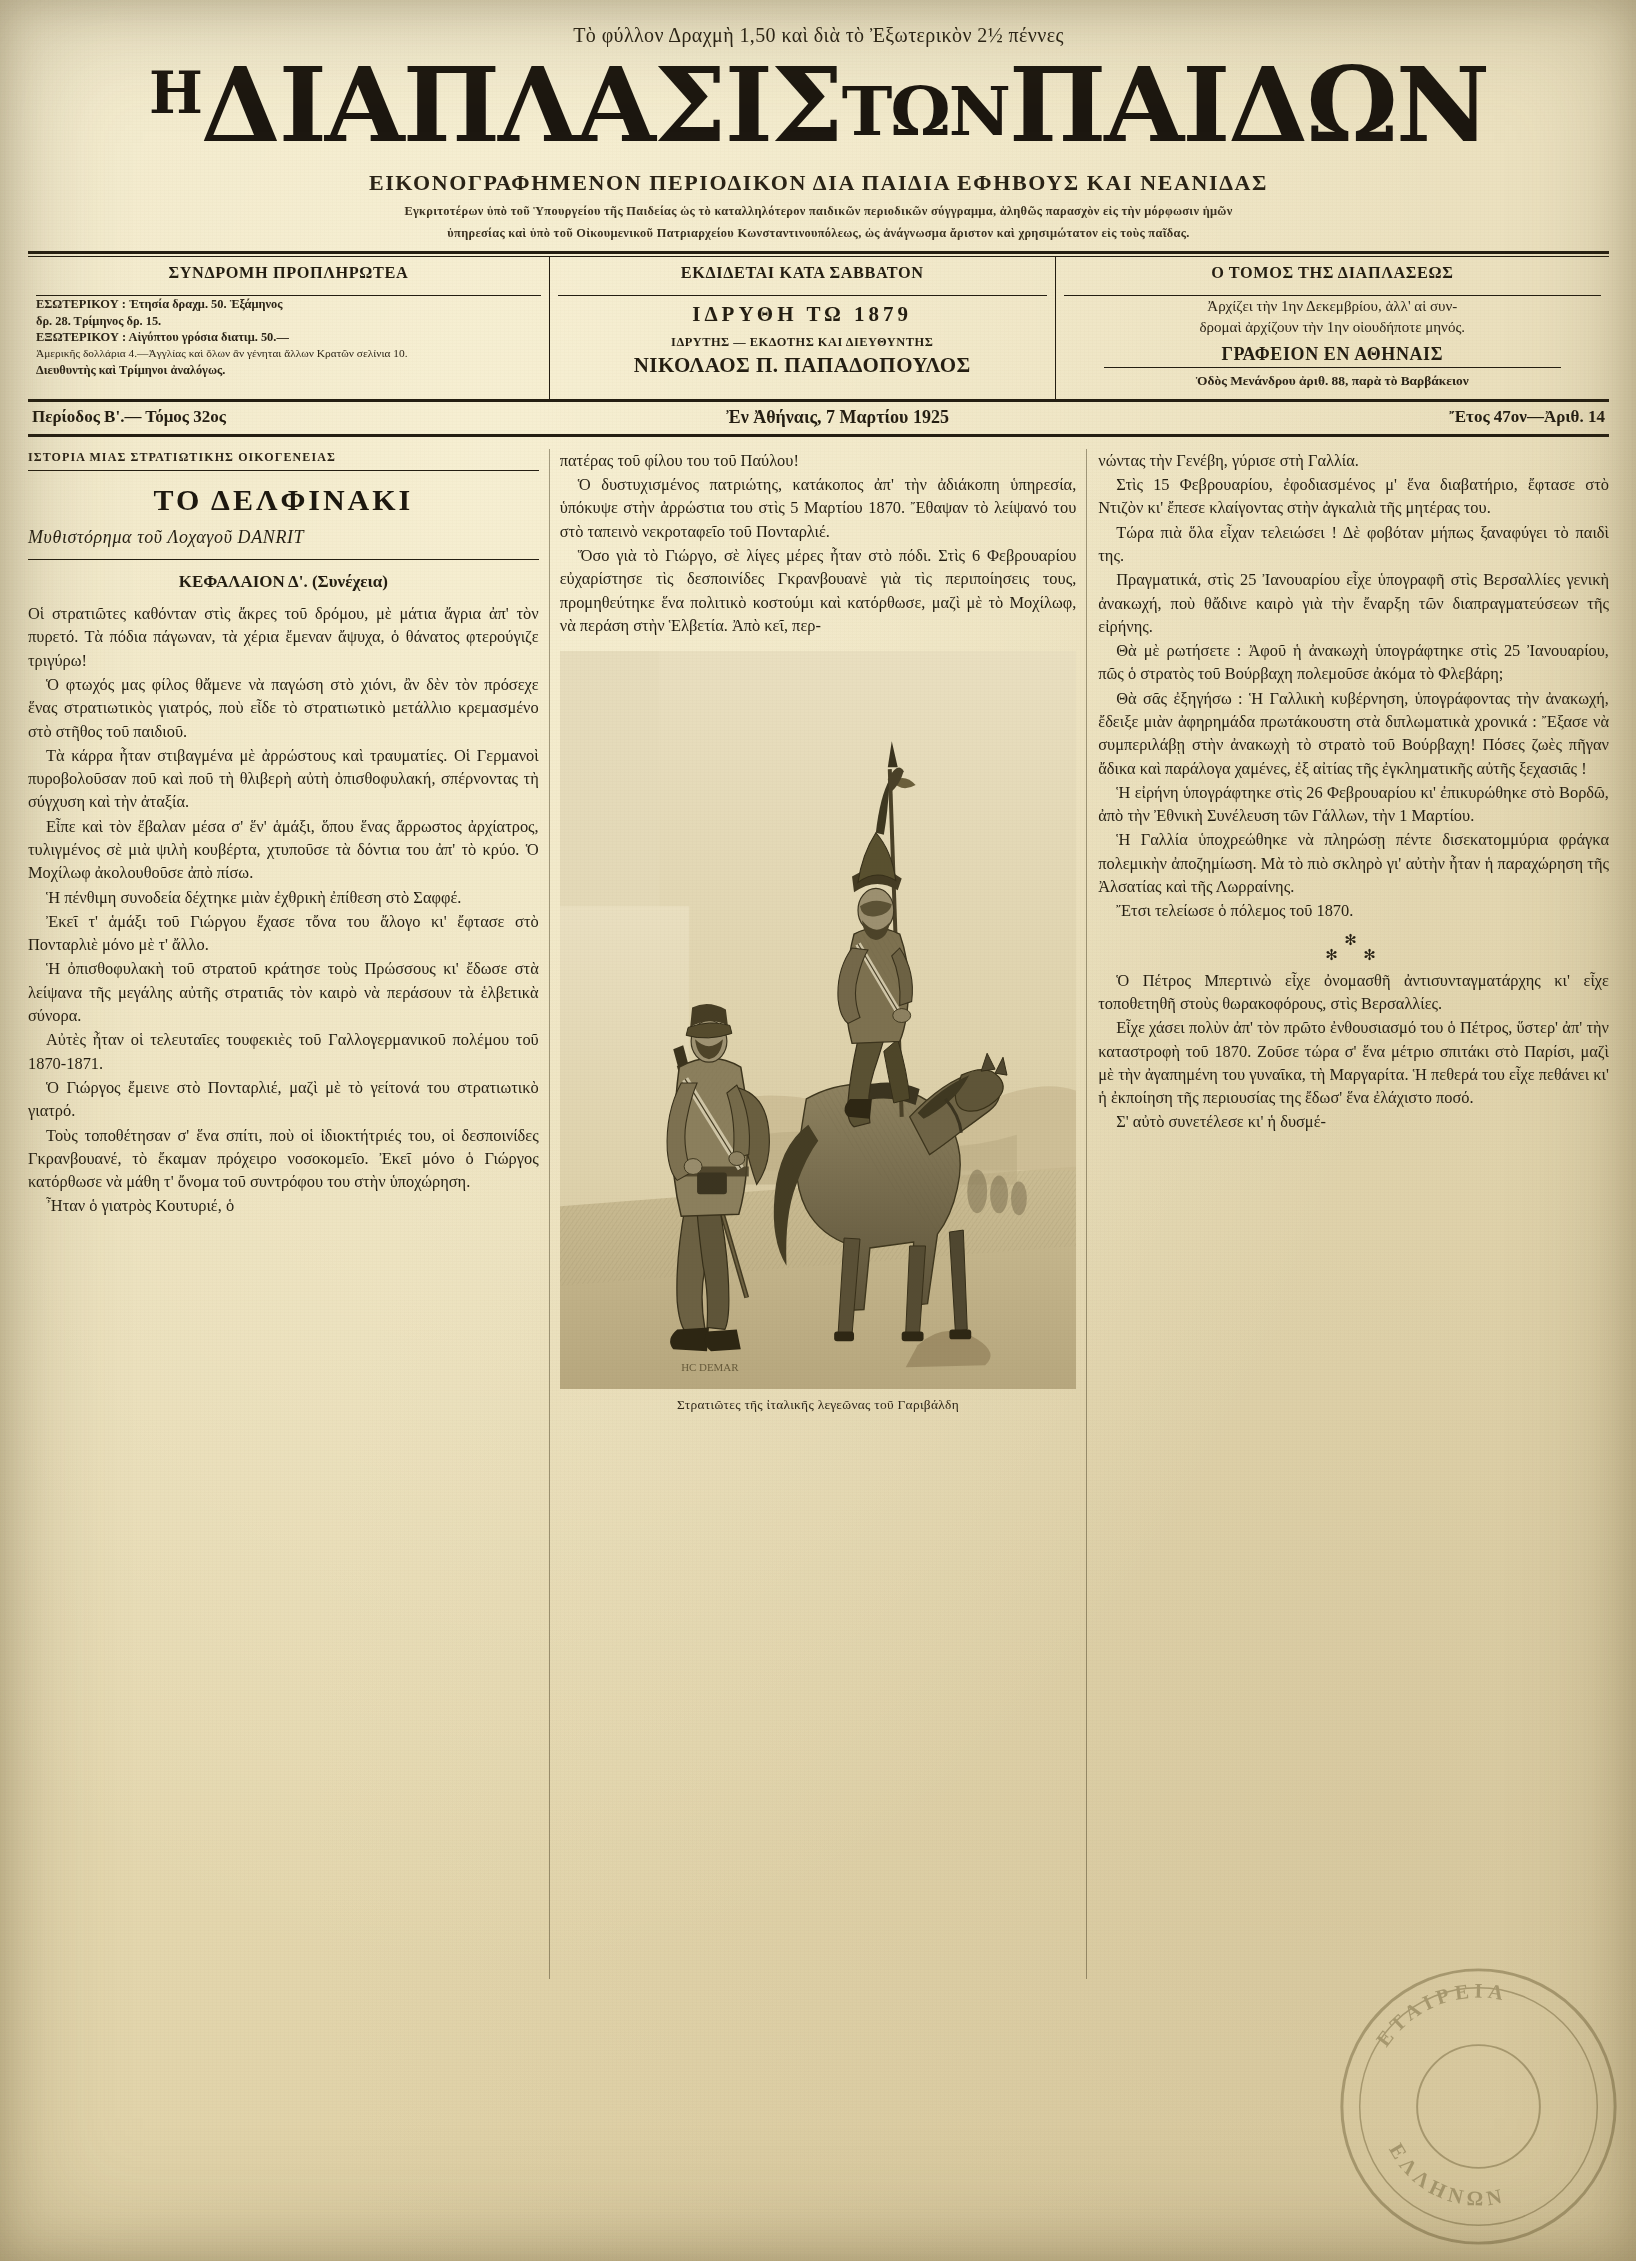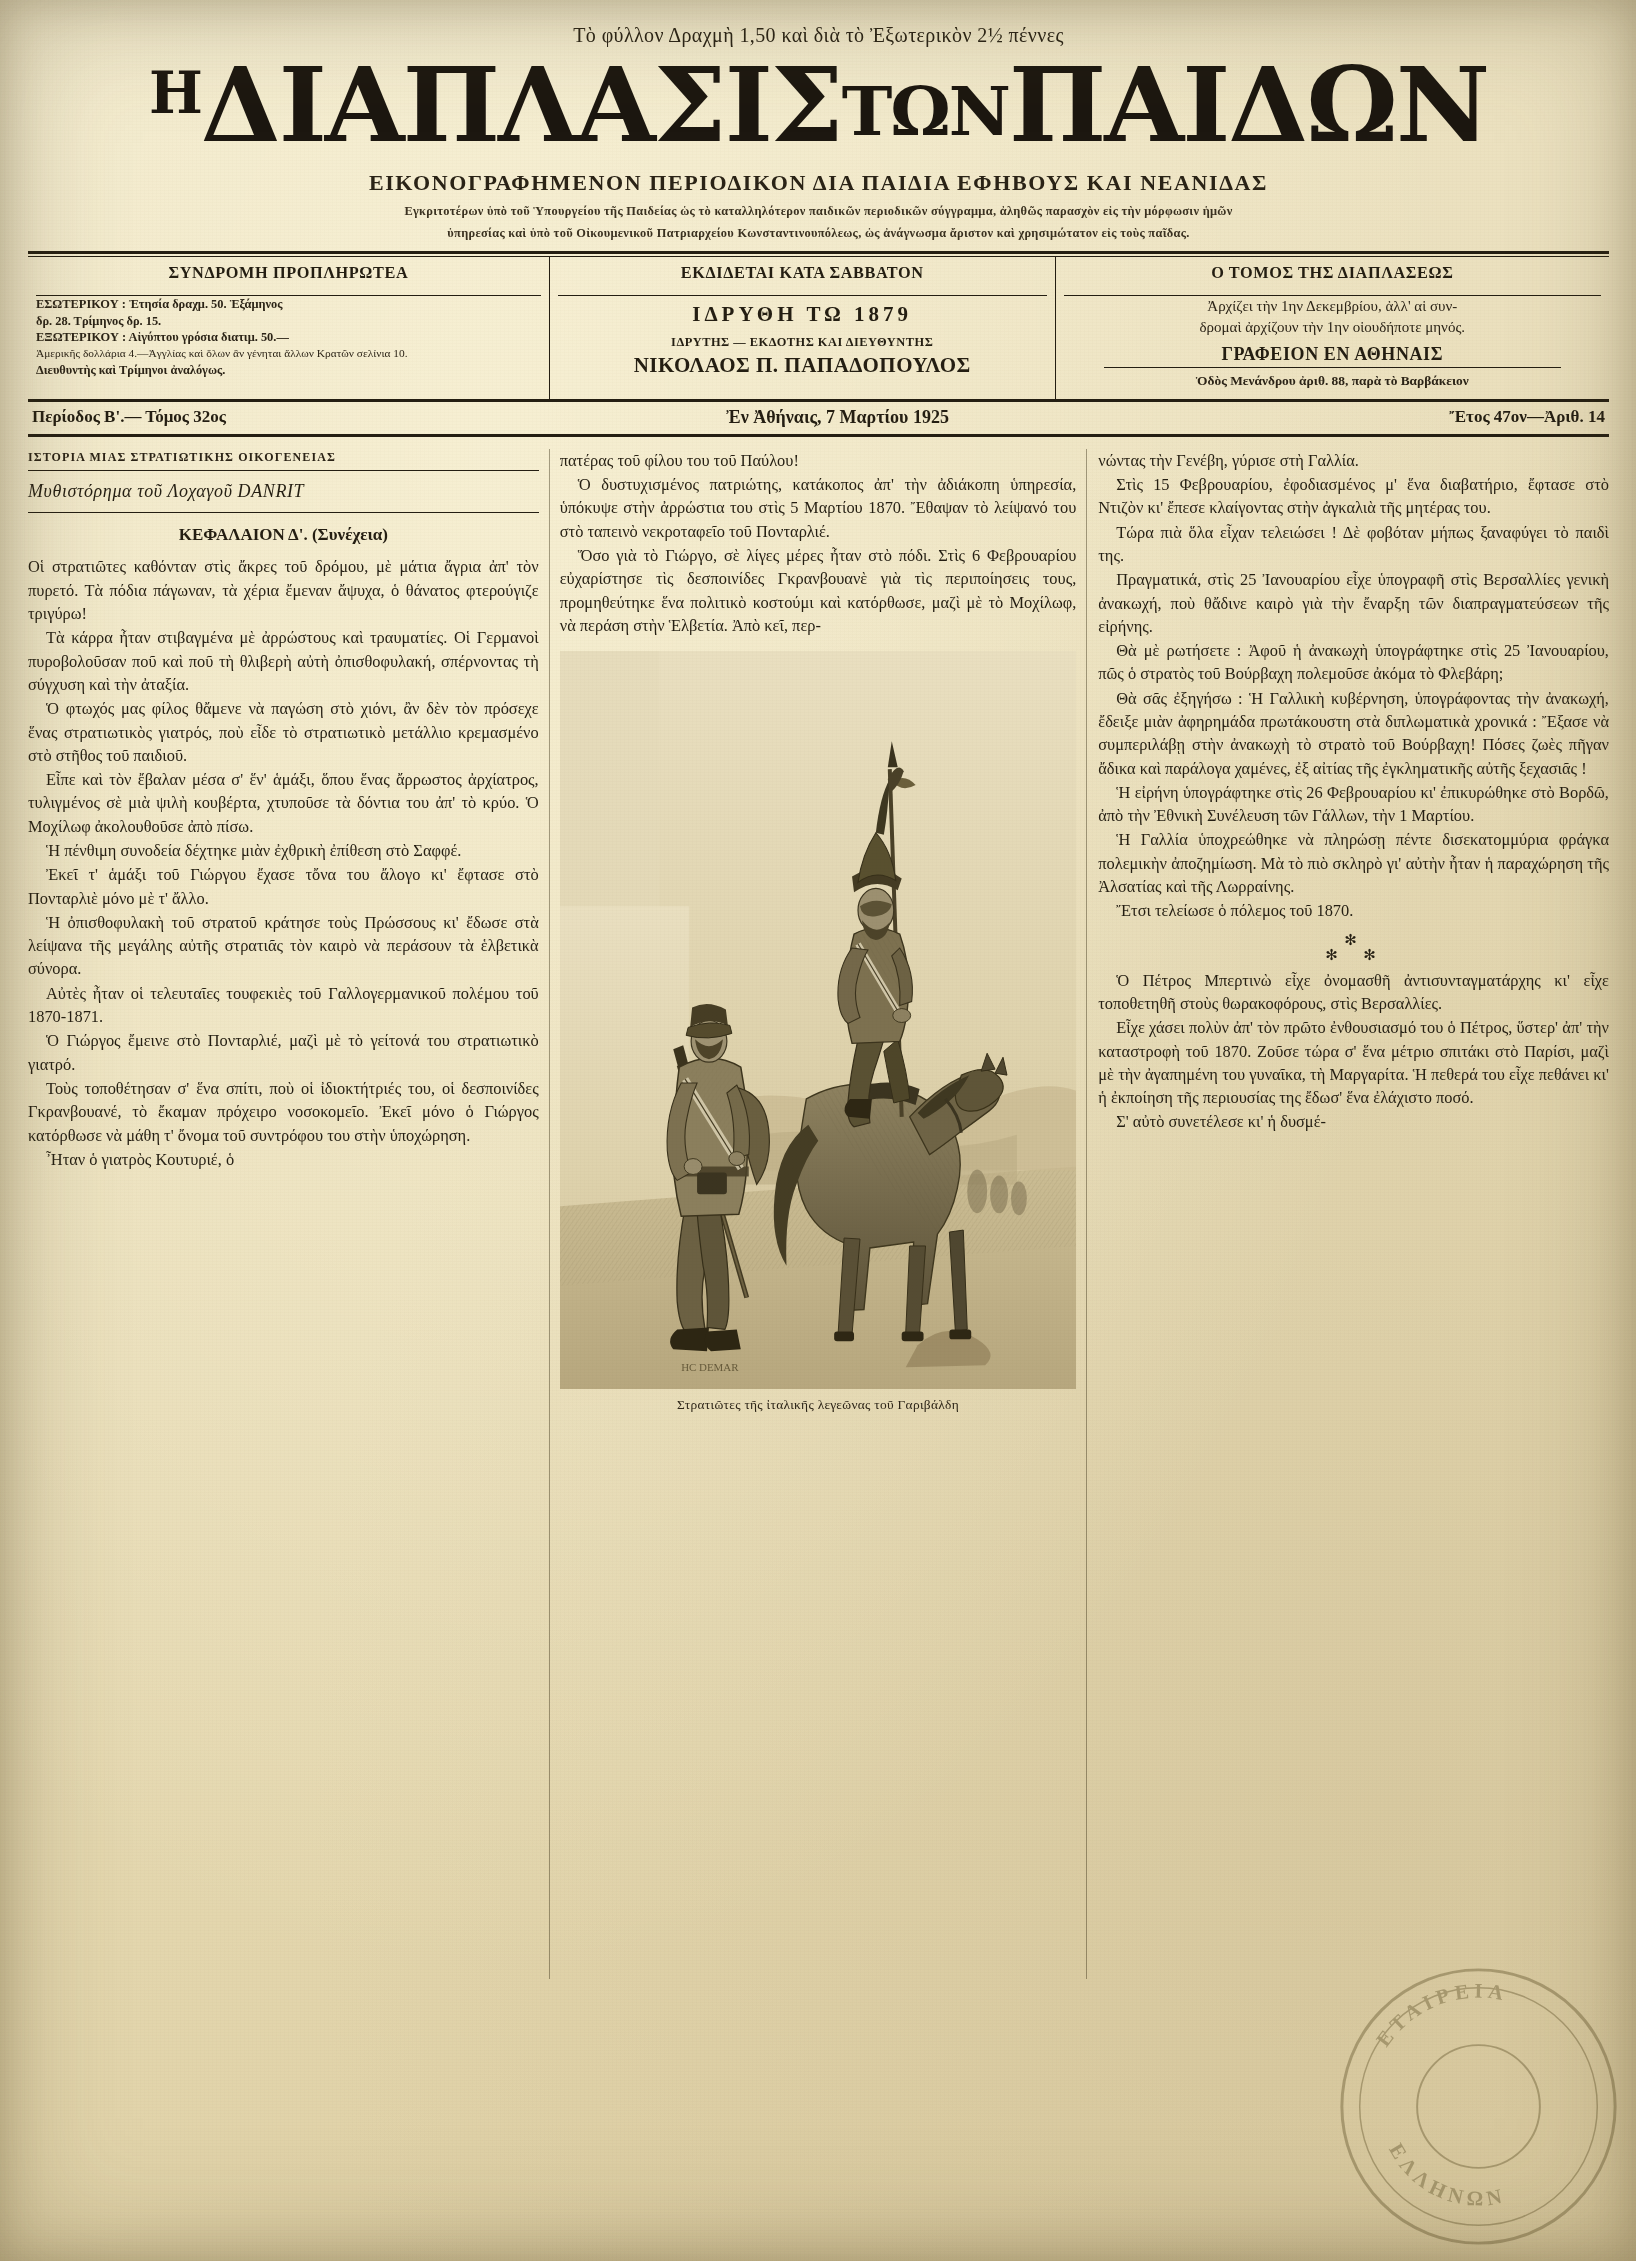--- a/index.html
+++ b/index.html
@@ -316,26 +316,27 @@
     <div class="issueline">
       <div>Περίοδος Β'.— Τόμος 32ος</div>
       <div class="mid">Ἐν Ἀθήναις, 7 Μαρτίου 1925</div>
       <div>Ἔτος 47ον—Ἀριθ. 14</div>
     </div>
 
     <div class="body">
 
       <div class="col left">
         <div class="kicker">ΙΣΤΟΡΙΑ ΜΙΑΣ ΣΤΡΑΤΙΩΤΙΚΗΣ ΟΙΚΟΓΕΝΕΙΑΣ</div>
+        <div class="story-title">ΤΟ ΔΕΛΦΙΝΑΚΙ</div>
         <div class="story-sub">Μυθιστόρημα τοῦ Λοχαγοῦ DANRIT</div>
         <div class="chapter">ΚΕΦΑΛΑΙΟΝ Δ'. (Συνέχεια)</div>
 
         <p class="para noind">Οἱ στρατιῶτες καθόνταν στὶς ἄκρες τοῦ δρόμου, μὲ μάτια ἄγρια ἀπ' τὸν πυρετό. Τὰ πόδια πάγωναν, τὰ χέρια ἔμεναν ἄψυχα, ὁ θάνατος φτερούγιζε τριγύρω!</p>
+        <p class="para">Ὁ φτωχός μας φίλος θἄμενε νὰ παγώση στὸ χιόνι, ἂν δὲν τὸν πρόσεχε ἕνας στρατιωτικὸς γιατρός, ποὺ εἶδε τὸ στρατιωτικὸ μετάλλιο κρεμασμένο στὸ στῆθος τοῦ παιδιοῦ.</p>
         <p class="para">Τὰ κάρρα ἦταν στιβαγμένα μὲ ἀρρώστους καὶ τραυματίες. Οἱ Γερμανοὶ πυροβολοῦσαν ποῦ καὶ ποῦ τὴ θλιβερὴ αὐτὴ ὀπισθοφυλακή, σπέρνοντας τὴ σύγχυση καὶ τὴν ἀταξία.</p>
-        <p class="para">Ὁ φτωχός μας φίλος θἄμενε νὰ παγώση στὸ χιόνι, ἂν δὲν τὸν πρόσεχε ἕνας στρατιωτικὸς γιατρός, ποὺ εἶδε τὸ στρατιωτικὸ μετάλλιο κρεμασμένο στὸ στῆθος τοῦ παιδιοῦ.</p>
         <p class="para">Εἶπε καὶ τὸν ἔβαλαν μέσα σ' ἕν' ἁμάξι, ὅπου ἕνας ἄρρωστος ἀρχίατρος, τυλιγμένος σὲ μιὰ ψιλὴ κουβέρτα, χτυποῦσε τὰ δόντια του ἀπ' τὸ κρύο. Ὁ Μοχίλωφ ἀκολουθοῦσε ἀπὸ πίσω.</p>
         <p class="para">Ἡ πένθιμη συνοδεία δέχτηκε μιὰν ἐχθρικὴ ἐπίθεση στὸ Σαφφέ.</p>
         <p class="para">Ἐκεῖ τ' ἁμάξι τοῦ Γιώργου ἔχασε τὄνα του ἄλογο κι' ἔφτασε στὸ Πονταρλιὲ μόνο μὲ τ' ἄλλο.</p>
         <p class="para">Ἡ ὀπισθοφυλακὴ τοῦ στρατοῦ κράτησε τοὺς Πρώσσους κι' ἔδωσε στὰ λείψανα τῆς μεγάλης αὐτῆς στρατιᾶς τὸν καιρὸ νὰ περάσουν τὰ ἑλβετικὰ σύνορα.</p>
         <p class="para">Αὐτὲς ἦταν οἱ τελευταῖες τουφεκιὲς τοῦ Γαλλογερμανικοῦ πολέμου τοῦ 1870-1871.</p>
         <p class="para">Ὁ Γιώργος ἔμεινε στὸ Πονταρλιέ, μαζὶ μὲ τὸ γείτονά του στρατιωτικὸ γιατρό.</p>
         <p class="para">Τοὺς τοποθέτησαν σ' ἕνα σπίτι, ποὺ οἱ ἰδιοκτήτριές του, οἱ δεσποινίδες Γκρανβουανέ, τὸ ἔκαμαν πρόχειρο νοσοκομεῖο. Ἐκεῖ μόνο ὁ Γιώργος κατόρθωσε νὰ μάθη τ' ὄνομα τοῦ συντρόφου του στὴν ὑποχώρηση.</p>
         <p class="para">Ἦταν ὁ γιατρὸς Κουτυριέ, ὁ</p>
       </div>
 

